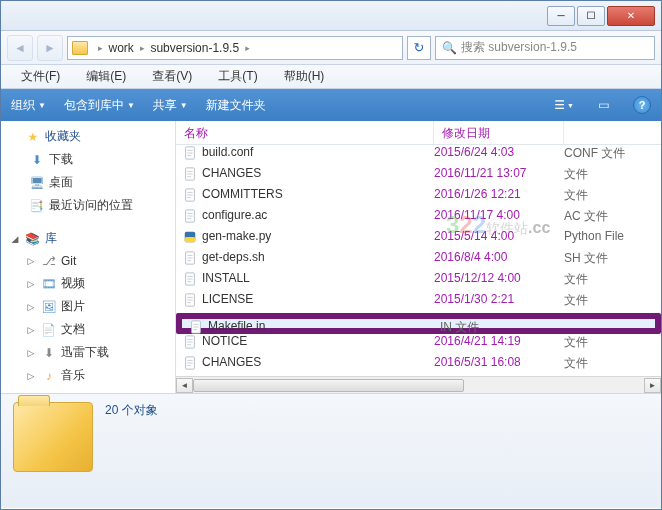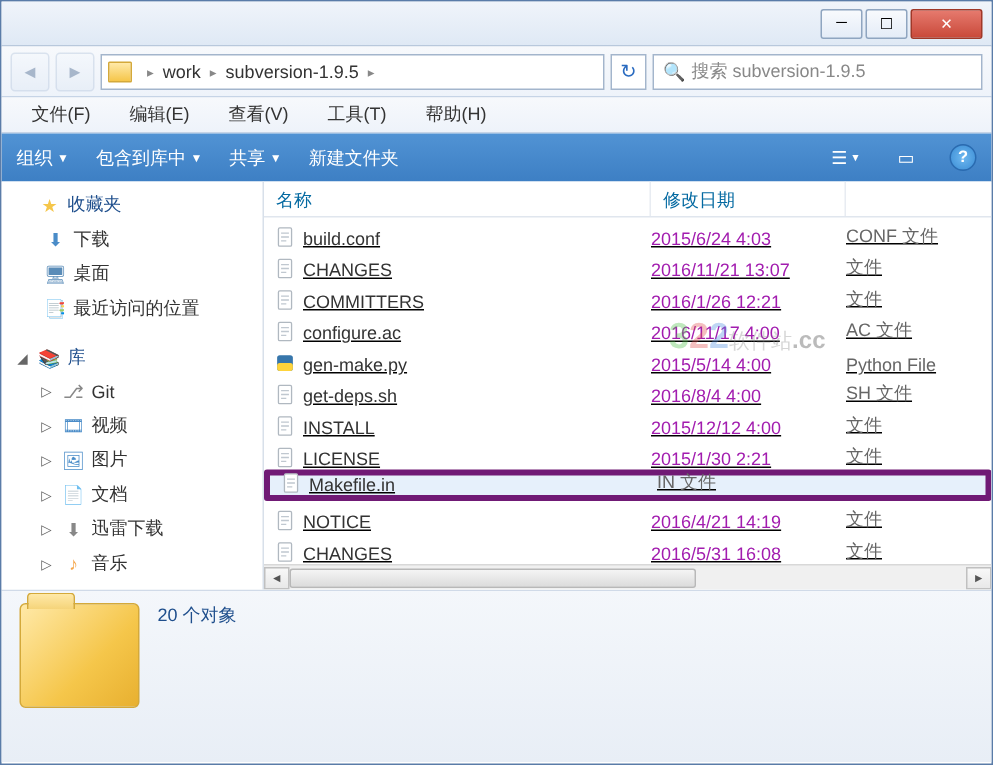--- a/index.html
+++ b/index.html
@@ -38,28 +38,28 @@
 .ticon.desktop { color: #5a8cb8; }
 .ticon.recent { color: #6a8ca8; }
 .ticon.library { color: #4a8cc8; }
 .ticon.git { color: #888; }
 .ticon.video { color: #4a8cc8; }
 .ticon.image { color: #4a8cc8; }
 .ticon.doc { color: #4a8cc8; }
 .ticon.xl { color: #888; }
 .ticon.music { color: #f5a64a; }
 .filepane { flex: 1; background: #fff; display: flex; flex-direction: column; overflow: hidden; position: relative; }
-.colheaders { display: flex; height: 24px; border-bottom: 1px solid #e0e6ee; font-size: 12px; color: #0369a1; }
+.colheaders { display: flex; height: 24px; border-bottom: 1px solid #e0e6ee; font-size: 12px; color: #a21caf; }
 .colheaders .col { padding: 4px 8px; border-right: 1px solid #e8ecf2; }
 .col-name { width: 258px; }
 .col-date { width: 130px; }
 .col-type { flex: 1; }
 .filelist { flex: 1; overflow-y: auto; font-size: 12px; }
-.filerow { display: flex; align-items: flex-end; height: 21px; padding: 0 4px; text-decoration: underline; }
-.filerow.selected { background: #e6f0fb; border: 4px solid #701a75; border-radius: 2px; }
+.filerow { display: flex; align-items: flex-start; height: 21px; padding: 0 4px; }
+.filerow.selected { background: #e6f0fb; border: 6px solid #701a75; border-radius: 2px; }
 .filerow .ficon { width: 16px; height: 16px; margin: 0 4px 0 2px; display: flex; align-items: center; justify-content: center; }
 .filerow .fname { width: 232px; color: #333; white-space: nowrap; overflow: hidden; }
 .filerow .fdate { width: 130px; color: #a21caf; }
 .filerow .ftype { flex: 1; color: #666; }
 .ficon svg { width: 14px; height: 14px; }
 .hscroll { height: 17px; background: #f0f0f0; border-top: 1px solid #d8d8d8; display: flex; align-items: center; }
 .hscroll .arrow { width: 17px; height: 15px; background: linear-gradient(#f8f8f8, #e8e8e8); border: 1px solid #c0c0c0; font-size: 8px; display: flex; align-items: center; justify-content: center; color: #555; }
 .hscroll .track { flex: 1; height: 15px; position: relative; }
 .hscroll .thumb { position: absolute; left: 0; width: 60%; height: 13px; top: 1px; background: linear-gradient(#f4f4f4, #dcdcdc); border: 1px solid #b8b8b8; border-radius: 2px; }
 .statusbar { height: 115px; background: linear-gradient(#f4f7fb, #e8eef6); display: flex; align-items: flex-start; padding: 8px 12px; font-size: 12px; color: #1e4e8c; border-top: 1px solid #d0dae8; }

